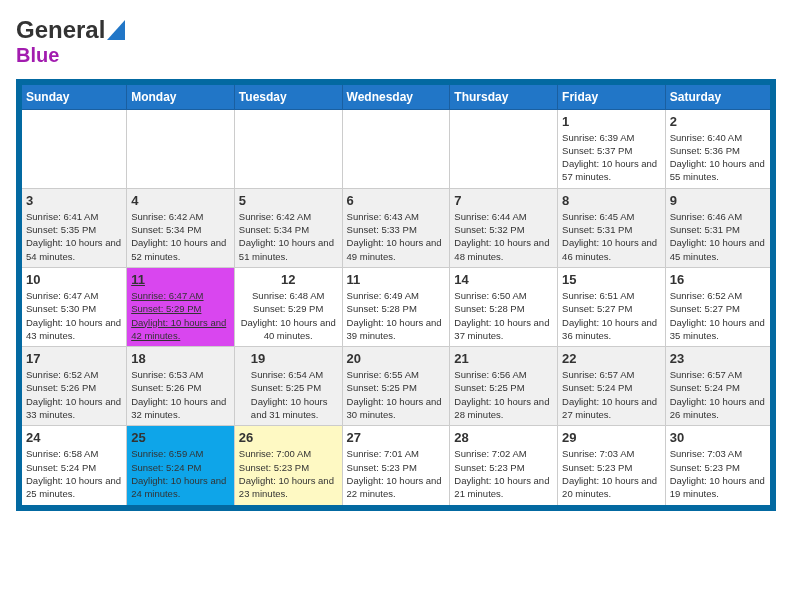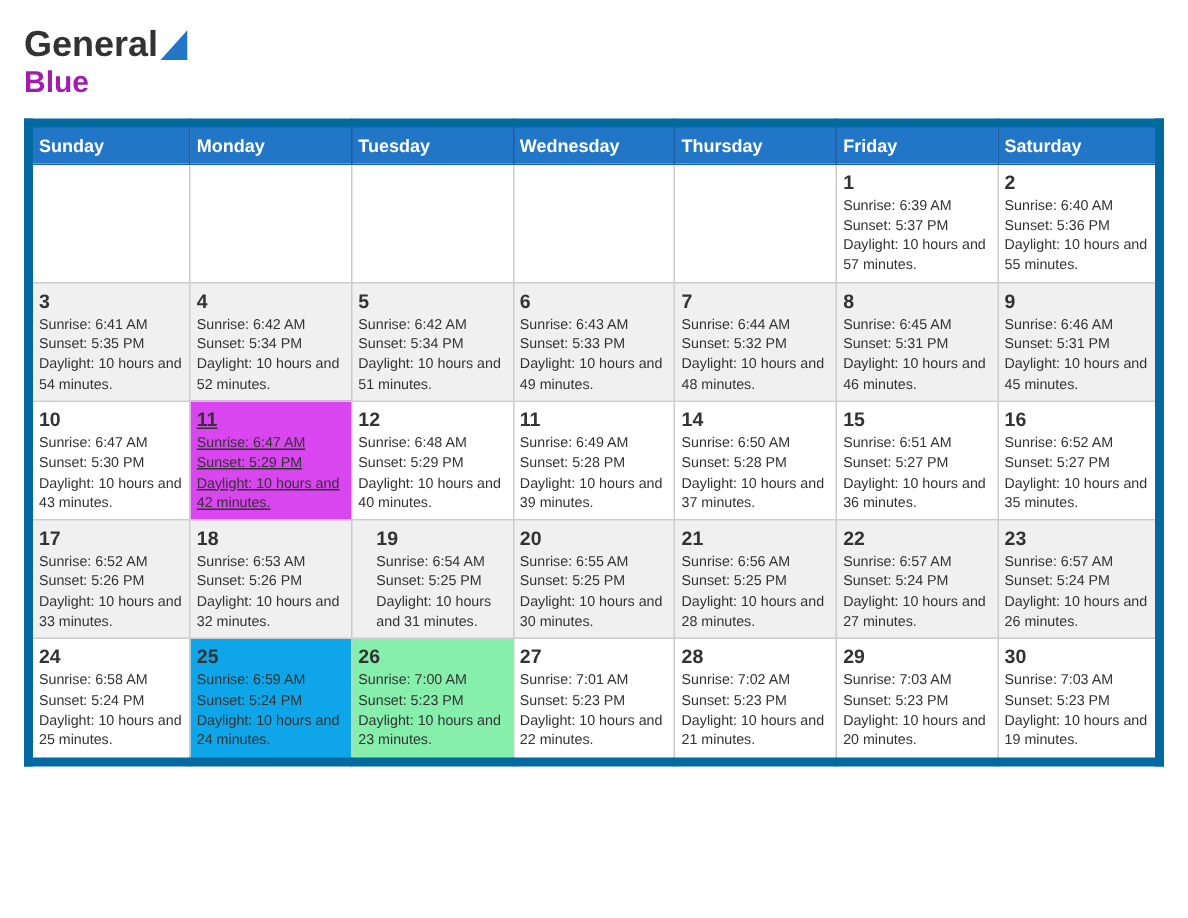--- a/index.html
+++ b/index.html
@@ -158,21 +158,21 @@
       </tr>
       <tr>
         <td style="background: rgb(255, 255, 255);">
           <div class="day-number">10</div>
           <div class="cell-content">Sunrise: 6:47 AM<br>Sunset: 5:30 PM<br>Daylight: 10 hours and 43 minutes.</div>
         </td>
         <td style="background: #d946ef; text-decoration: underline;">
           <div class="day-number">11</div>
           <div class="cell-content">Sunrise: 6:47 AM<br>Sunset: 5:29 PM<br>Daylight: 10 hours and 42 minutes.</div>
         </td>
-        <td style="background: rgb(255, 255, 255);">
+        <td style="background: rgb(255, 255, 255); text-align: center;">
           <div class="day-number">12</div>
           <div class="cell-content">Sunrise: 6:48 AM<br>Sunset: 5:29 PM<br>Daylight: 10 hours and 40 minutes.</div>
         </td>
         <td style="background: rgb(255, 255, 255);">
           <div class="day-number">11</div>
           <div class="cell-content">Sunrise: 6:49 AM<br>Sunset: 5:28 PM<br>Daylight: 10 hours and 39 minutes.</div>
         </td>
         <td style="background: rgb(255, 255, 255);">
           <div class="day-number">14</div>
           <div class="cell-content">Sunrise: 6:50 AM<br>Sunset: 5:28 PM<br>Daylight: 10 hours and 37 minutes.</div>
@@ -218,21 +218,21 @@
       </tr>
       <tr>
         <td style="background: rgb(255, 255, 255);">
           <div class="day-number">24</div>
           <div class="cell-content">Sunrise: 6:58 AM<br>Sunset: 5:24 PM<br>Daylight: 10 hours and 25 minutes.</div>
         </td>
         <td style="background: #0ea5e9;">
           <div class="day-number">25</div>
           <div class="cell-content">Sunrise: 6:59 AM<br>Sunset: 5:24 PM<br>Daylight: 10 hours and 24 minutes.</div>
         </td>
-        <td style="background: #86efac;">
+        <td style="background: #fef9c3;">
           <div class="day-number">26</div>
           <div class="cell-content">Sunrise: 7:00 AM<br>Sunset: 5:23 PM<br>Daylight: 10 hours and 23 minutes.</div>
         </td>
         <td style="background: rgb(255, 255, 255);">
           <div class="day-number">27</div>
           <div class="cell-content">Sunrise: 7:01 AM<br>Sunset: 5:23 PM<br>Daylight: 10 hours and 22 minutes.</div>
         </td>
         <td style="background: rgb(255, 255, 255);">
           <div class="day-number">28</div>
           <div class="cell-content">Sunrise: 7:02 AM<br>Sunset: 5:23 PM<br>Daylight: 10 hours and 21 minutes.</div>

